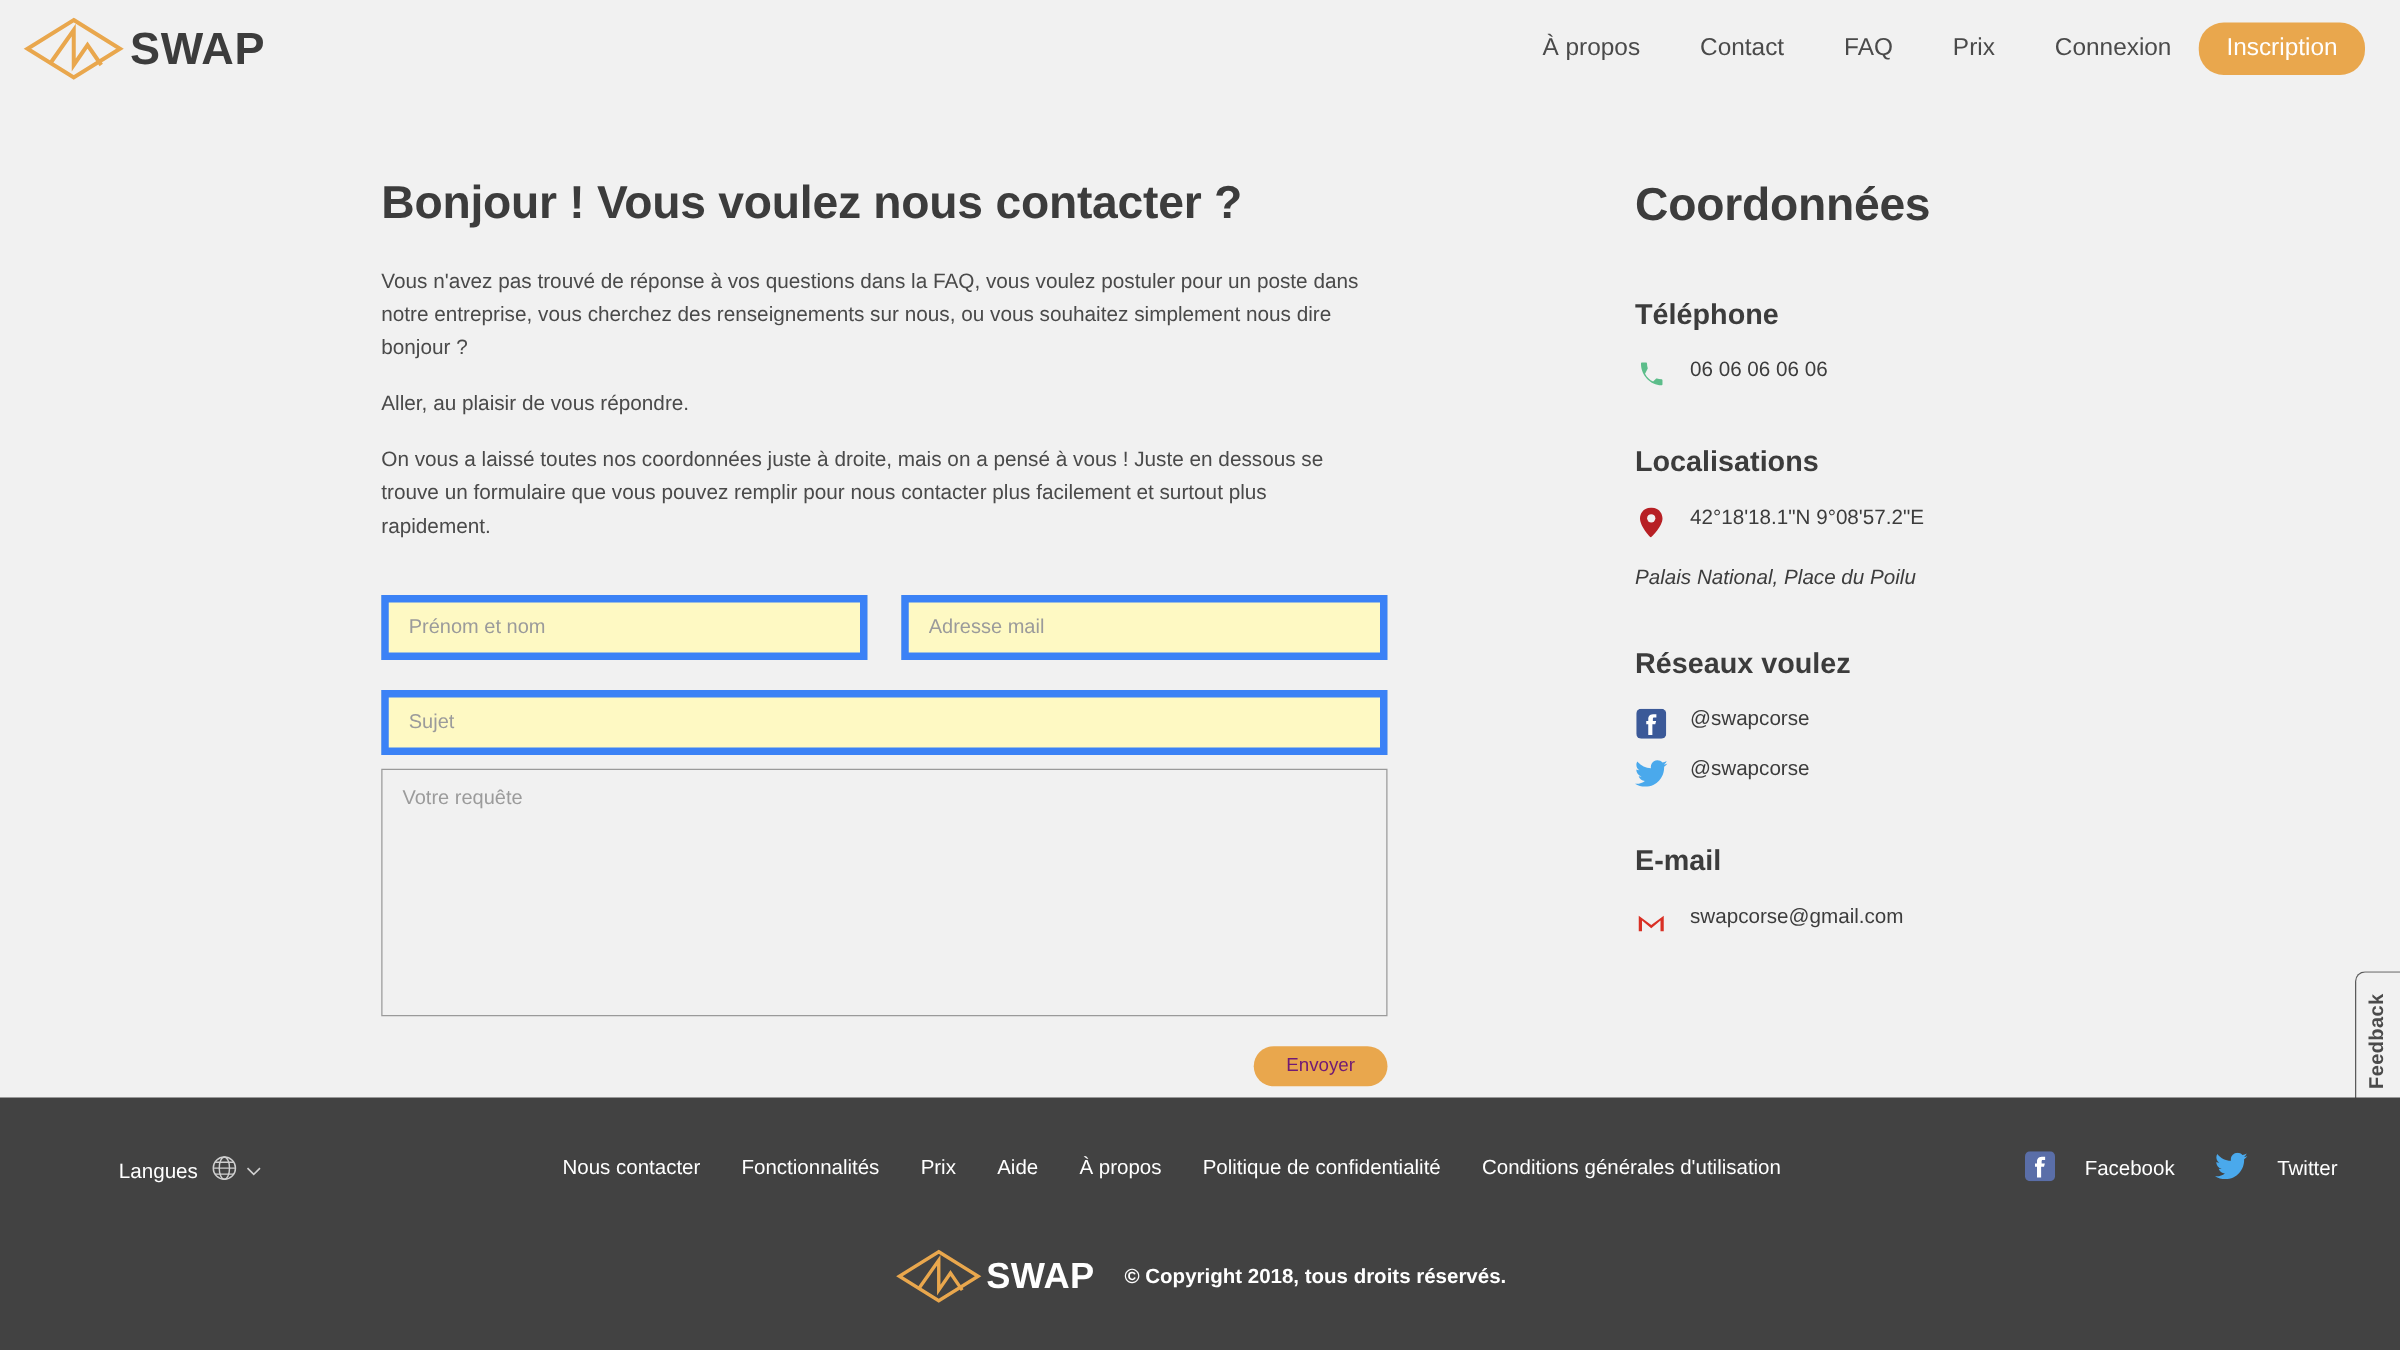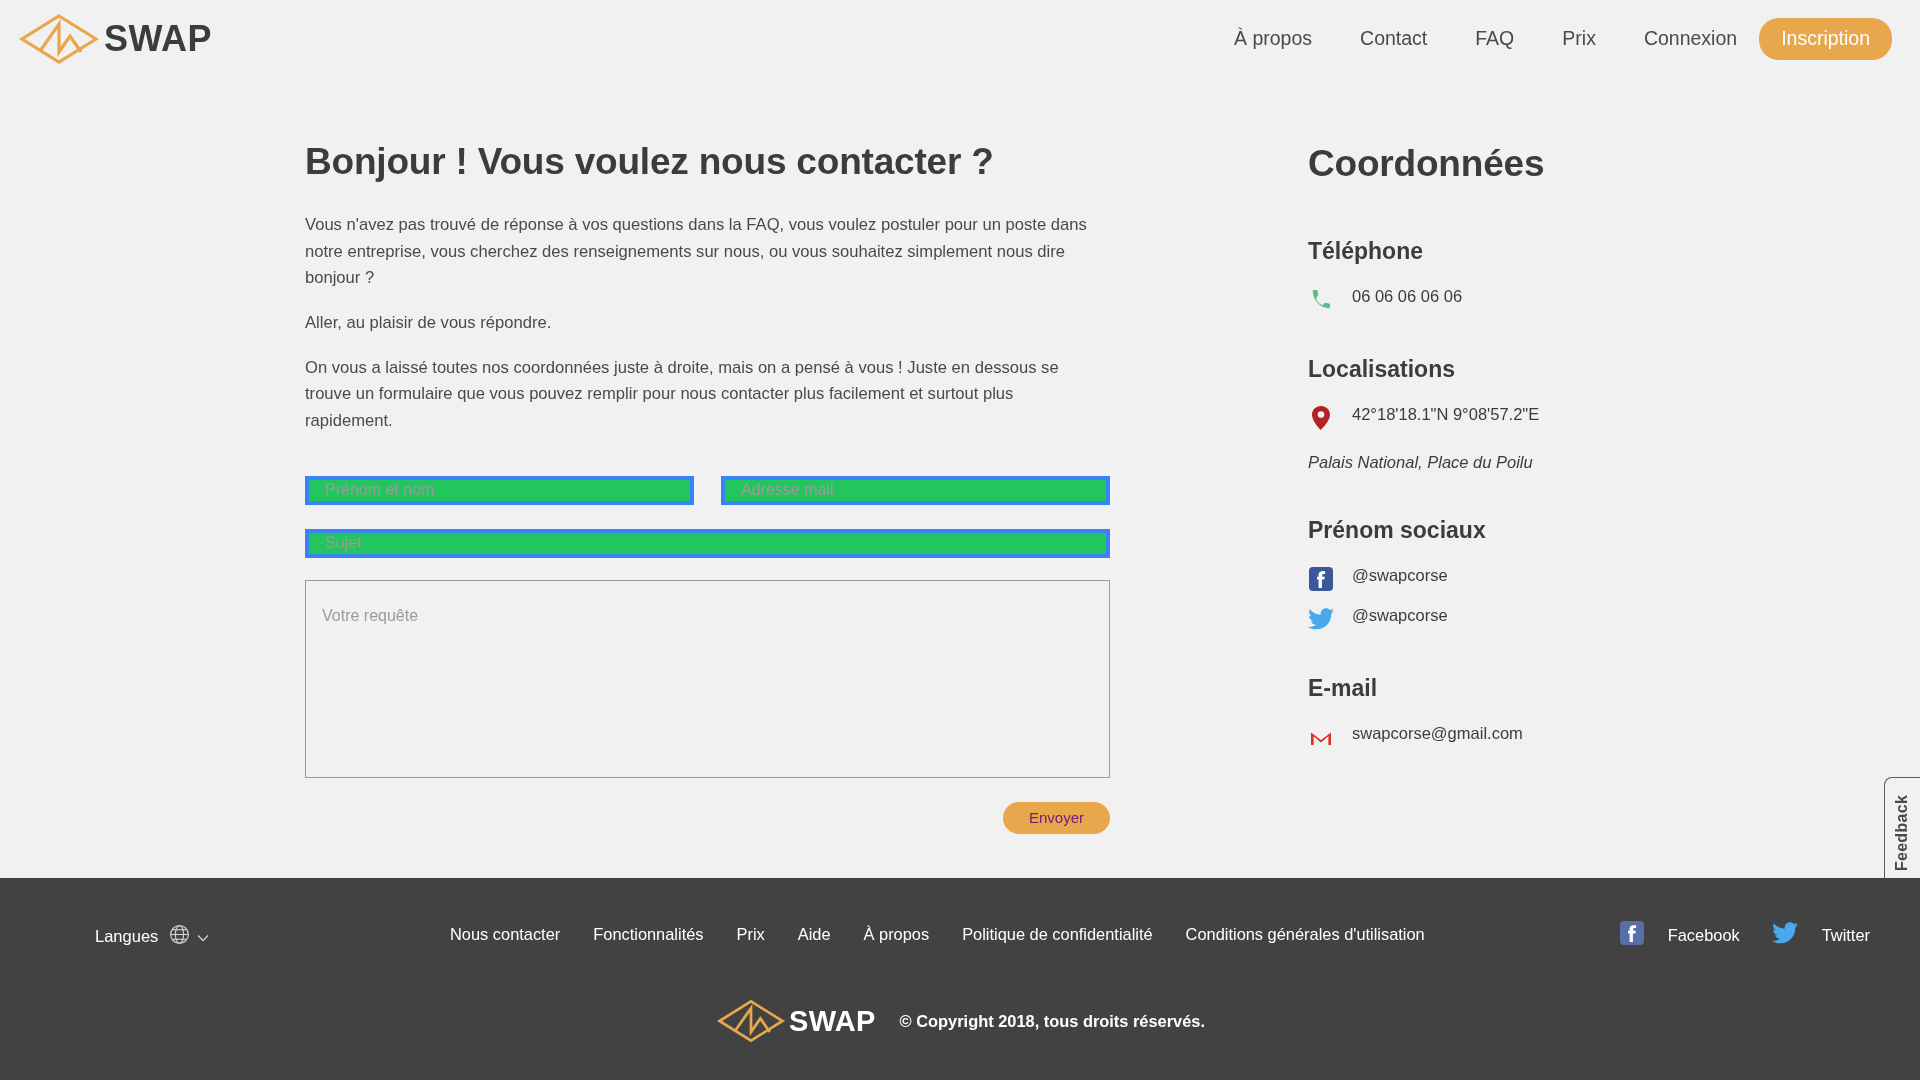--- a/index.html
+++ b/index.html
@@ -64,41 +64,41 @@
   }
   .para {
     font-size: 16.6px; line-height: 1.58; color: #4a4a4a;
     margin: 0 0 19px 0; max-width: 805px;
   }
   .para.narrow { max-width: 800px; }
 
   .form { margin-top: 42px; position: relative; }
   .row { display: flex; gap: 27px; margin-bottom: 24px; }
   .field {
-    background: #22c55e;
-    border: 4px solid #3b82f6;
-    height: 29px;
+    background: #fef9c3;
+    border: 6px solid #3b82f6;
+    height: 52px;
     font-size: 16px;
     color: #3c3c3c;
     padding: 0 16px;
     font-family: "Liberation Sans", sans-serif;
     outline: none;
   }
   .field::placeholder { color: #9b9b9b; }
   .field.half { width: 389px; }
   .field.full { width: 805px; display: block; }
   .textarea {
     background: #f1f1f1;
     border: 1px solid #9a9a9a;
     width: 805px; height: 198px;
     font-size: 16px; color: #3c3c3c;
-    padding: 26px 16px;
+    padding: 14px 16px;
     font-family: "Liberation Sans", sans-serif;
     resize: none; outline: none;
-    margin-top: 22px;
+    margin-top: 11px;
     display: block;
   }
   .textarea::placeholder { color: #9b9b9b; }
   .send-row { display: flex; justify-content: flex-end; width: 805px; margin-top: 24px; }
   .send-btn {
     background: #e9a74d; color: #701a75; border: none;
     border-radius: 16px; font-size: 15px;
     padding: 7px 26px 8px 26px; cursor: pointer;
     font-family: "Liberation Sans", sans-serif;
   }
@@ -255,21 +255,21 @@
               </svg>
             </span>
             <span class="contact-text">42°18'18.1"N 9°08'57.2"E</span>
           </div>
           <div class="address">
             <div>Palais National, Place du Poilu</div>
           </div>
         </div>
 
         <div class="contact-block">
-          <div class="h3">Prénom sociaux</div>
+          <div class="h3">Réseaux voulez</div>
           <div class="contact-row">
             <span class="contact-icon">
               <svg width="24" height="24" viewBox="0 0 24 24">
                 <rect x="0" y="0" width="24" height="24" rx="4" fill="#3b5998"></rect>
                 <path d="M15.2 12.4h-2.3V21h-3.3v-8.6H8V9.7h1.6V8.1c0-1.5.7-3.8 3.8-3.8h2.7v2.6h-2c-.3 0-.8.2-.8 1v1.8h2.6l-.7 2.7z" fill="#ffffff"></path>
               </svg>
             </span>
             <span class="contact-text">@swapcorse</span>
           </div>
           <div class="contact-row">

